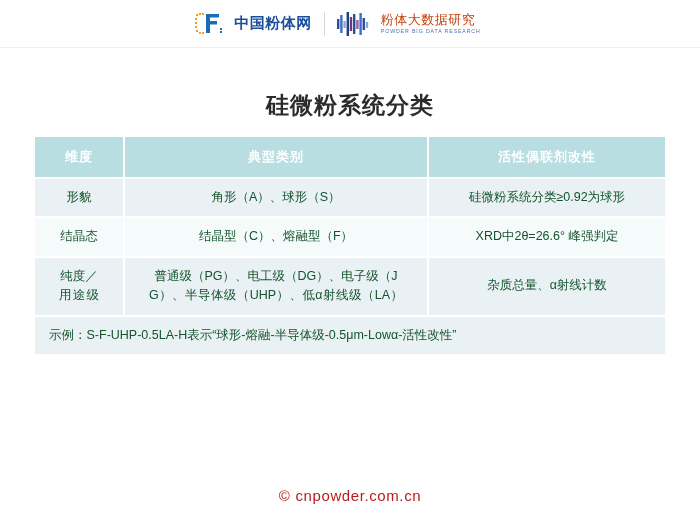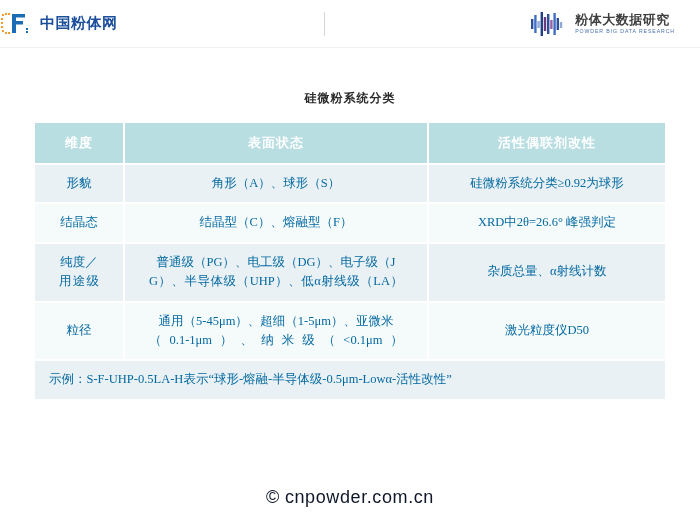--- a/index.html
+++ b/index.html
@@ -15,25 +15,24 @@
     position: relative;
   }
 
   
   .brandbar {
     height: 48px;
     width: 100%;
     box-sizing: border-box;
     display: flex;
     align-items: center;
-    justify-content: space-between;
+    justify-content: center;
     padding-right: 25px;
     border-bottom: 1px solid #f0f0f0;
     background: #ffffff;
-    gap: 34px;
   }
   .brand-group {
     display: flex;
     align-items: center;
     gap: 10px;
   }
   .logo-c {
     width: 30px;
     height: 26px;
     position: relative;
@@ -61,78 +60,78 @@
   }
   .bars-icon svg { display:block; }
   .brand-right-text {
     display: flex;
     flex-direction: column;
     justify-content: center;
     line-height: 1.05;
   }
   .brand-right-cn {
     font-size: 13px;
-    font-weight: bold;
-    color: #404040;
+    font-weight: normal;
+    color: #c2410c;
     letter-spacing: 0.5px;
     white-space: nowrap;
     font-family: "DejaVu Sans", "Liberation Sans", sans-serif;
   }
   .brand-right-en {
     font-size: 5.2px;
     color: #4a6fae;
     letter-spacing: 0.9px;
     white-space: nowrap;
     margin-top: 2px;
     font-family: "Liberation Sans", sans-serif;
   }
 
   
   .page-title {
     text-align: center;
-    font-size: 12px;
+    font-size: 23px;
     font-weight: bold;
     color: #2b2b2b;
     margin-top: 42px;
     letter-spacing: 1px;
     font-family: Liberation Serif, serif;
   }
 
   
   .table-wrap {
     margin: 16px auto 0 auto;
     width: 630px;
   }
   table.cls {
     width: 100%;
     border-collapse: separate;
     border-spacing: 0;
     table-layout: fixed;
-    font-family: Liberation Serif, serif;
+    font-family: Liberation Sans, sans-serif;
   }
   table.cls col.c1 { width: 90px; }
   table.cls col.c2 { width: 304px; }
   table.cls col.c3 { width: 236px; }
 
   table.cls th {
     background: #b8dee2;
     color: #ffffff;
     font-size: 13px;
     font-weight: bold;
     letter-spacing: 1px;
     padding: 11px 6px;
     text-align: center;
     border-right: 2px solid #ffffff;
     border-bottom: 2px solid #ffffff;
   }
   table.cls th:last-child { border-right: none; }
 
   table.cls td {
     font-size: 12.5px;
-    color: #0369a1;
+    color: #14532d;
     padding: 9px 24px;
     text-align: center;
     vertical-align: middle;
     line-height: 1.55;
     border-right: 2px solid #ffffff;
     border-bottom: 2px solid #ffffff;
     word-break: break-all;
   }
   table.cls td:last-child { border-right: none; }
 
@@ -166,22 +165,22 @@
     border-bottom: none;
   }
 
   
   .watermark {
     position: absolute;
     left: 0;
     right: 0;
     top: 487px;
     text-align: center;
-    font-size: 18px;
-    color: #0f172a;
+    font-size: 15px;
+    color: #b91c1c;
     letter-spacing: 0.6px;
     font-family: "Liberation Sans", sans-serif;
   }
   .watermark .mark-c { margin-right: 5px; }
 </style>
 </head>
 <body>
 
 <div class="brandbar">
   <div class="brand-group">
@@ -241,45 +240,40 @@
 <div class="table-wrap">
   <table class="cls">
     <colgroup>
       <col class="c1">
         <col class="c2">
         <col class="c3">
     </colgroup>
     <thead>
       <tr>
         <th>维度</th>
-        <th>表面状态</th>
+        <th>典型类别</th>
         <th>活性偶联剂改性</th>
       </tr>
     </thead>
     <tbody>
       <tr class="r-odd">
         <td class="cell-center">形貌</td>
         <td class="cell-center">角形（A）、球形（S）</td>
         <td class="cell-center">硅微粉系统分类≥0.92为球形</td>
       </tr>
       <tr class="r-even">
         <td class="cell-center">结晶态</td>
         <td class="cell-center">结晶型（C）、熔融型（F）</td>
         <td class="cell-center">XRD中2θ=26.6° 峰强判定</td>
       </tr>
       <tr class="r-odd">
         <td class="cell-dim">纯度／用途级</td>
         <td class="cell-wide">普通级（PG）、电工级（DG）、电子级（JG）、半导体级（UHP）、低α射线级（LA）</td>
         <td class="cell-center">杂质总量、α射线计数</td>
       </tr>
-      <tr class="r-even">
-        <td class="cell-center">粒径</td>
-        <td class="cell-wide">通用（5-45μm）、超细（1-5μm）、亚微米（0.1-1μm）、纳米级（&lt;0.1μm）</td>
-        <td class="cell-center">激光粒度仪D50</td>
-      </tr>
       <tr class="footer-row">
         <td colspan="3">示例：S-F-UHP-0.5LA-H表示“球形-熔融-半导体级-0.5μm-Lowα-活性改性”</td>
       </tr>
     </tbody>
   </table>
 </div>
 
 <div class="watermark">
   <span class="mark-c">©</span><span>cnpowder.com.cn</span>
 </div>

